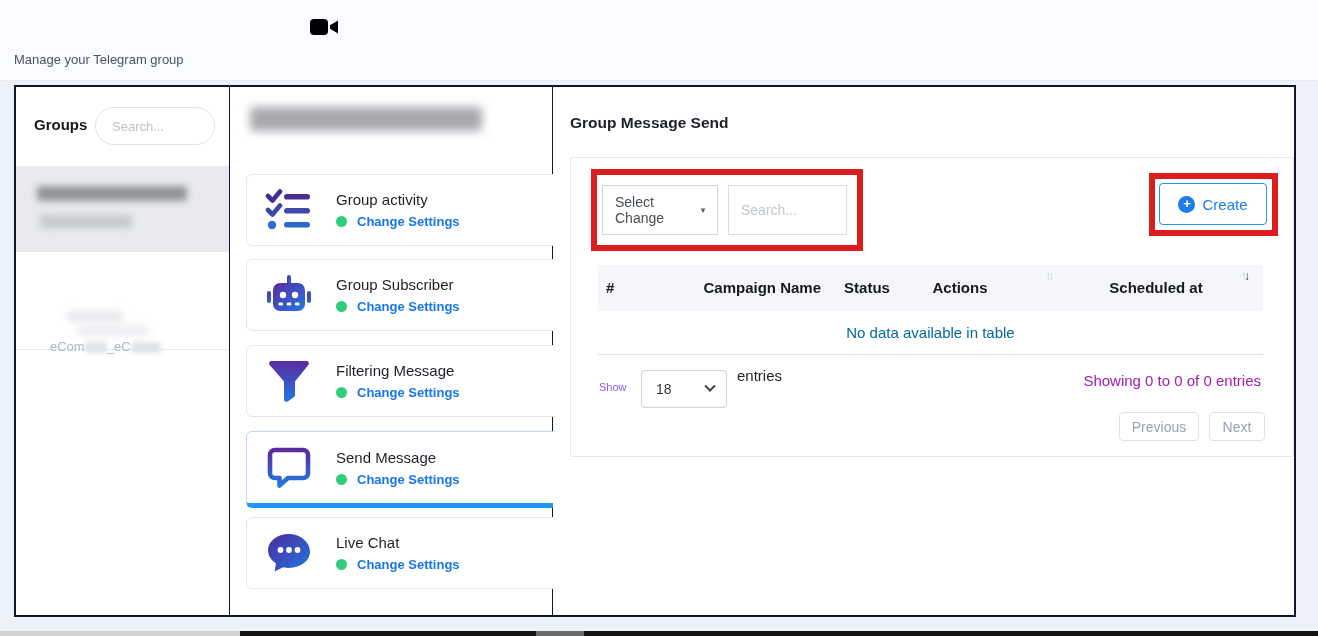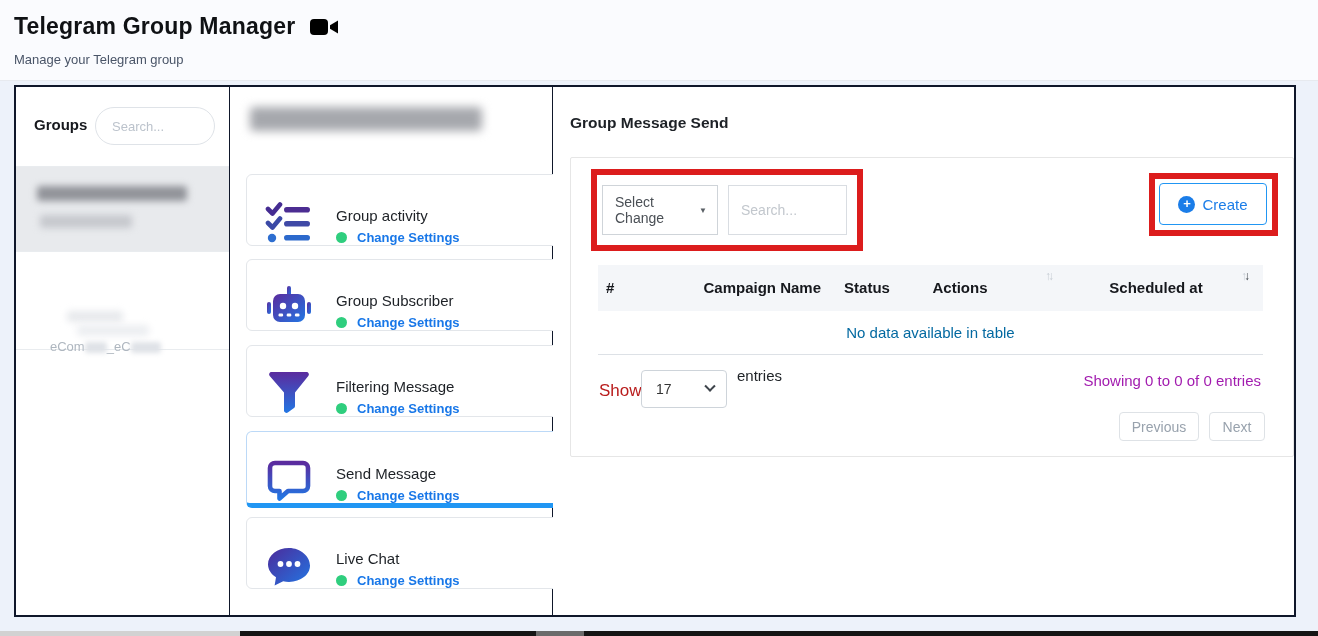--- a/index.html
+++ b/index.html
@@ -30,21 +30,21 @@
   .blur-bar { position:absolute; border-radius:3px; filter:blur(3.5px); }
   .sb1-a { left:21px; top:19px; width:150px; height:15px; background:#919399; }
   .sb1-b { left:24px; top:48px; width:92px; height:13px; background:#c6c8cd; }
   .sb2-a { left:51px; top:19px; width:56px; height:11px; background:#e7e9ec; }
   .sb2-b { left:61px; top:33px; width:72px; height:11px; background:#eceef1; }
   .sb2-text { position:absolute; left:34px; top:47px; font-size:13px; color:#aeb6bf; filter:blur(.4px); white-space:nowrap; }
   .inline-blur { display:inline-block; height:11px; background:#dfe2e7; border-radius:3px; filter:blur(2.5px); vertical-align:middle; }
 
   
   .mid-title-blur { position:absolute; left:20px; top:20px; width:232px; height:24px; background:#a6a8ad; border-radius:4px; filter:blur(5px); }
-  .feature-card { position:absolute; left:16px; width:332px; height:72px; background:#fff; border:1px solid #e3e6ea; border-radius:6px; display:flex; align-items:flex-end; padding-left:17px; }
+  .feature-card { position:absolute; left:16px; width:332px; height:72px; background:#fff; border:1px solid #e3e6ea; border-radius:6px; display:flex; align-items:center; padding-left:17px; }
   .feature-card.active { height:77px; border-color:#bcd9f7; border-bottom:5px solid #2196f3; border-radius:6px; }
   .fc-icon { width:50px; display:flex; align-items:center; justify-content:center; flex:0 0 50px; }
   .fc-text { margin-left:22px; }
   .fc-title { font-size:15px; font-weight:500; color:#1d2126; }
   .fc-action { margin-top:6px; display:flex; align-items:center; gap:10px; }
   .green-dot { width:11px; height:11px; border-radius:50%; background:#2fce7e; }
   .fc-link { font-size:13px; font-weight:700; color:#1877e8; cursor:pointer; }
 
   
   .rc-title { position:absolute; left:17px; top:27px; font-size:15.5px; font-weight:600; color:#1d2126; }
@@ -74,21 +74,21 @@
   .th-scheduled { left:483px; width:150px; text-align:center; }
   .sort-icon { position:absolute; top:4px; font-size:12px; letter-spacing:-3px; }
   .sort-1 { left:447px; color:#c6ccd4; }
   .sort-2 { left:643px; color:#c6ccd4; }
   .sort-icon .up::before { content:"↑"; }
   .sort-icon .dn::before { content:"↓"; }
   .sort-2 .dn { color:#3a4047; }
 
   .empty-row { position:absolute; left:27px; top:153px; width:665px; height:44px; border-bottom:1px solid #dde1e6; display:flex; align-items:center; justify-content:center; font-size:15px; color:#0369a1; }
 
-  .pg-show { position:absolute; left:28px; top:223px; font-size:17px; color:#b91c1c; }
+  .pg-show { position:absolute; left:28px; top:223px; font-size:11px; color:#8b5cf6; }
   .pagesize { position:absolute; left:70px; top:212px; width:86px; height:38px; border:1px solid #ced4da; border-radius:4px; background:#fff; display:flex; align-items:center; padding:0 12px 0 14px; font-size:14px; color:#333; cursor:pointer; }
   .chev { margin-left:auto; width:8px; height:8px; border-right:2px solid #3f454c; border-bottom:2px solid #3f454c; transform:rotate(45deg) translate(-2px,-2px); }
   .pg-entries { position:absolute; left:166px; top:209px; font-size:15px; color:#212529; }
   .pg-summary { position:absolute; right:32px; top:214px; font-size:15px; color:#a21caf; }
   .pg-btn { position:absolute; top:254px; height:29px; background:#fff; border:1px solid #dee2e6; border-radius:4px; font-size:14px; color:#98a2ad; display:flex; align-items:center; justify-content:center; cursor:pointer; font-family:inherit; }
   .pg-prev { left:548px; width:80px; }
   .pg-next { left:638px; width:56px; }
 
   
   .bbar { position:absolute; top:631px; height:5px; }
@@ -96,21 +96,20 @@
   .bbar-thumb1 { left:240px; width:296px; background:#151515; }
   .bbar-gap { left:536px; width:48px; background:#6b6b6b; }
   .bbar-thumb2 { left:584px; width:734px; background:#151515; }
 </style>
 </head>
 <body>
 
 <div id="app">
 
   <div class="header">
-    <h1>Telegram Group Manager</h1>
     <span class="video-icon">
       <svg width="30" height="20" viewBox="0 0 30 20">
         <rect x="0" y="2" width="18" height="16" rx="4" fill="#000"></rect>
         <path d="M28 3.5 L20 8.2 v3.6 L28 16.5 z" fill="#000"></path>
       </svg>
     </span>
     <div class="subtitle">Manage your Telegram group</div>
   </div>
 
   <div class="panel sidebar">
@@ -276,21 +275,21 @@
         <span class="th th-actions">Actions</span>
         <span class="sort-icon sort-1"><span class="up"></span><span class="dn"></span></span>
         <span class="th th-scheduled">Scheduled at</span>
         <span class="sort-icon sort-2"><span class="up"></span><span class="dn"></span></span>
       </div>
 
       <div class="empty-row">No data available in table</div>
 
       <span class="pg-show">Show</span>
       <div class="pagesize">
-        <span>17</span>
+        <span>18</span>
         <span class="chev"></span>
       </div>
       <span class="pg-entries">entries</span>
       <span class="pg-summary">Showing 0 to 0 of 0 entries</span>
       <button class="pg-btn pg-prev">Previous</button>
       <button class="pg-btn pg-next">Next</button>
     </div>
   </div>
 
   <div class="bbar bbar-track"></div>

